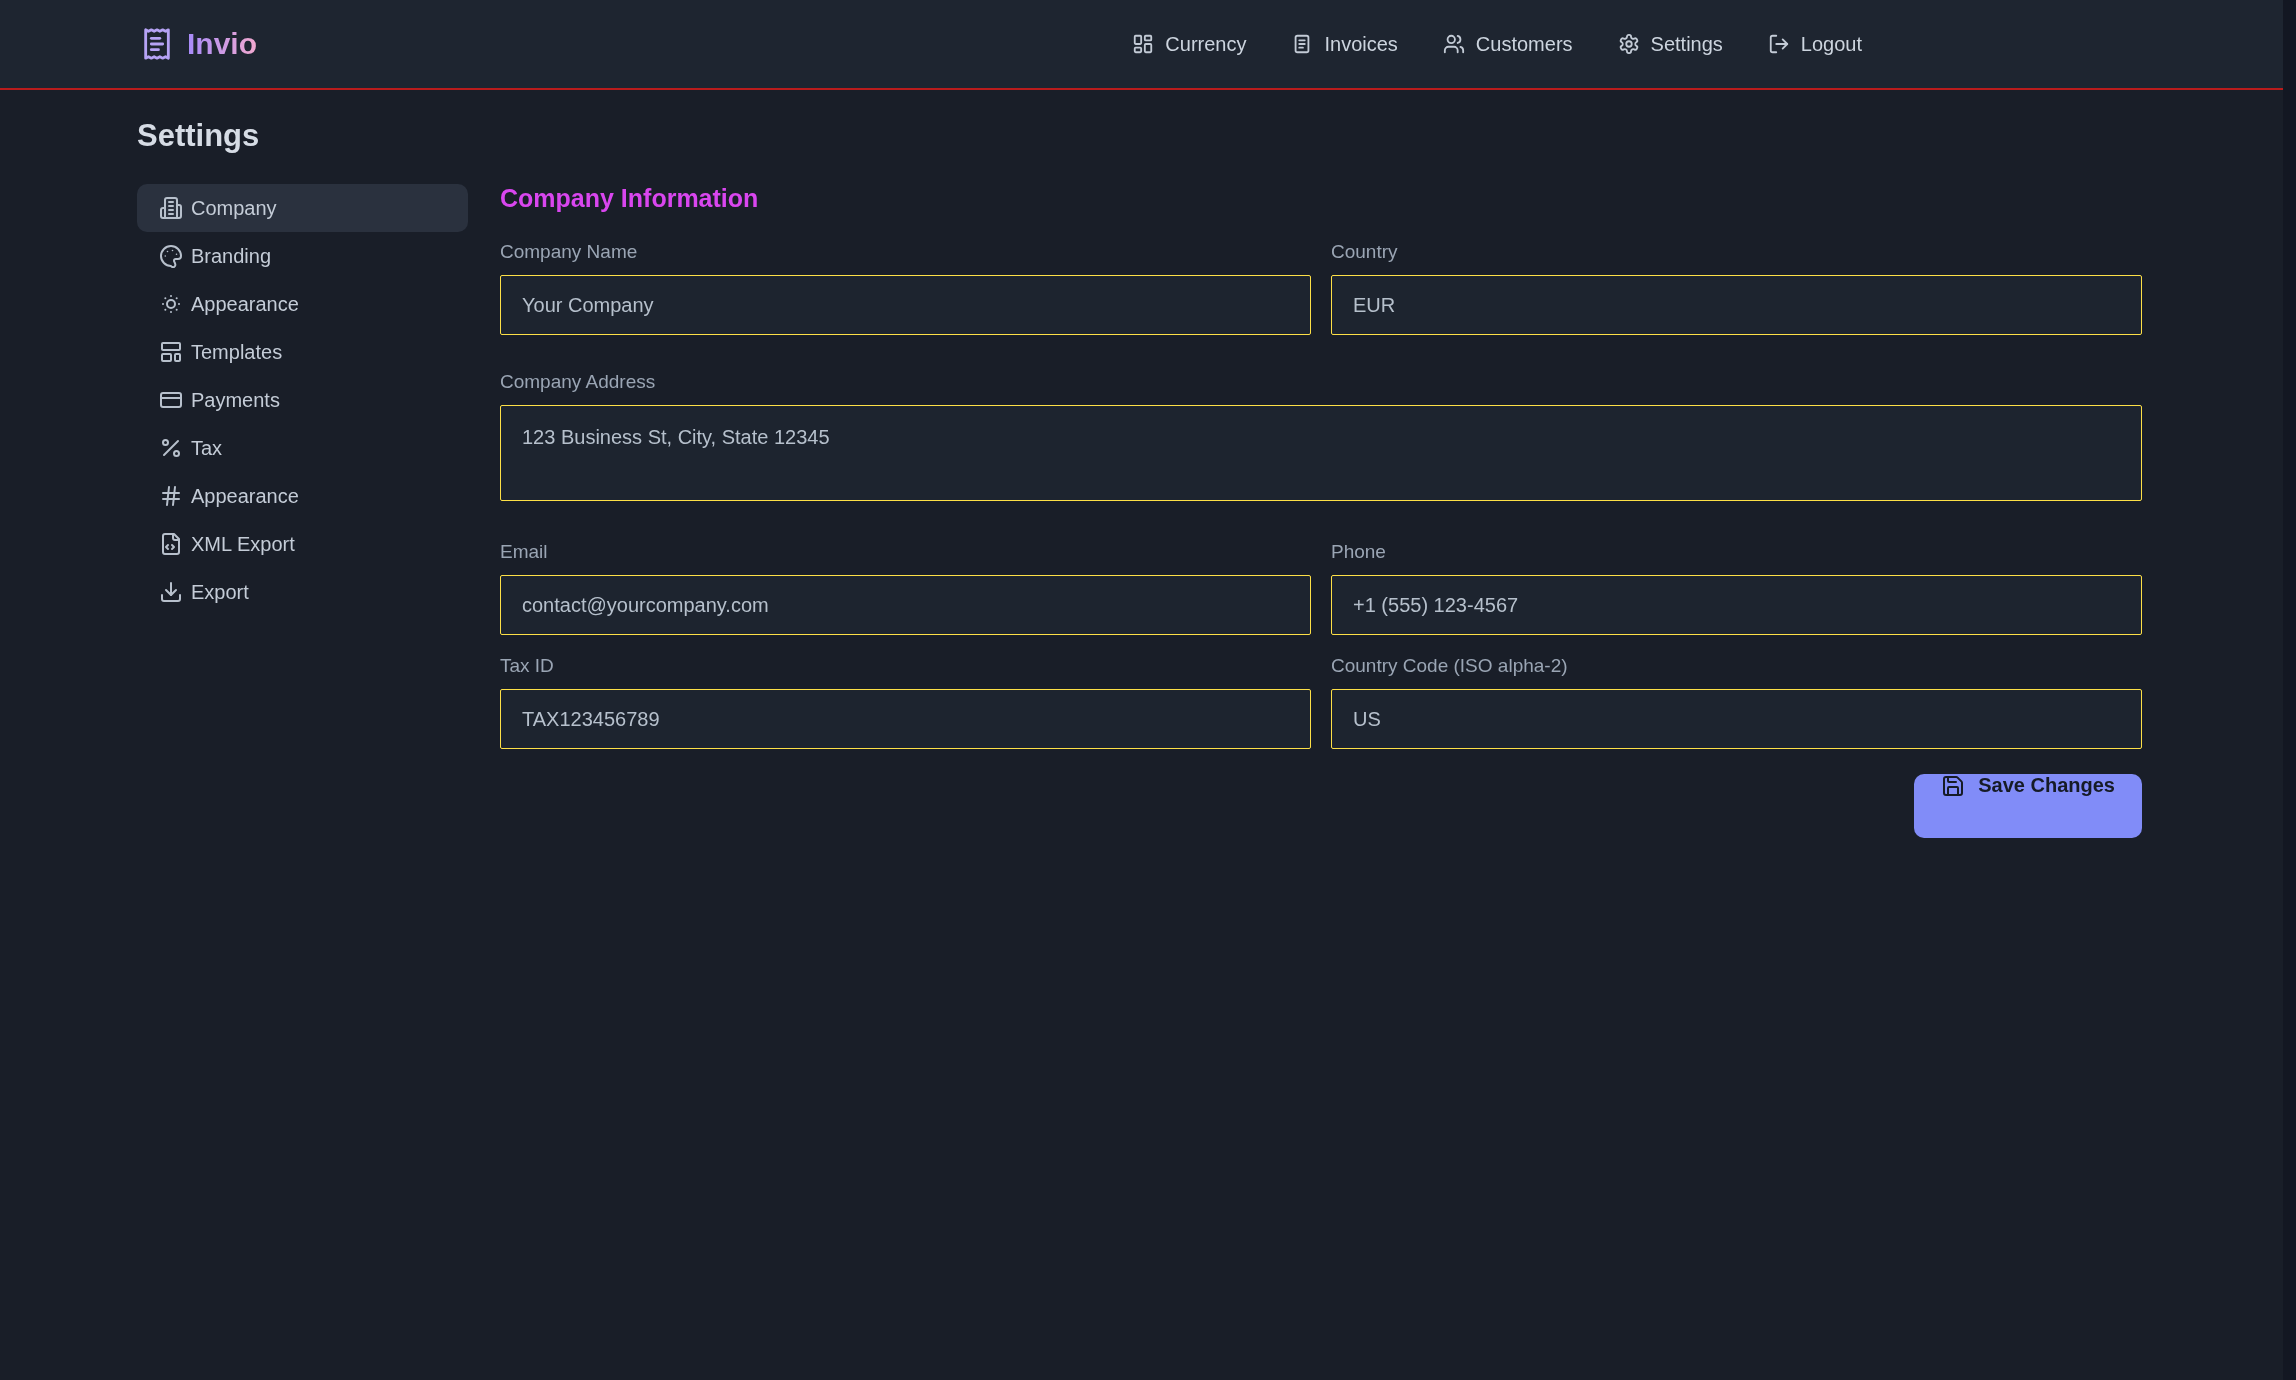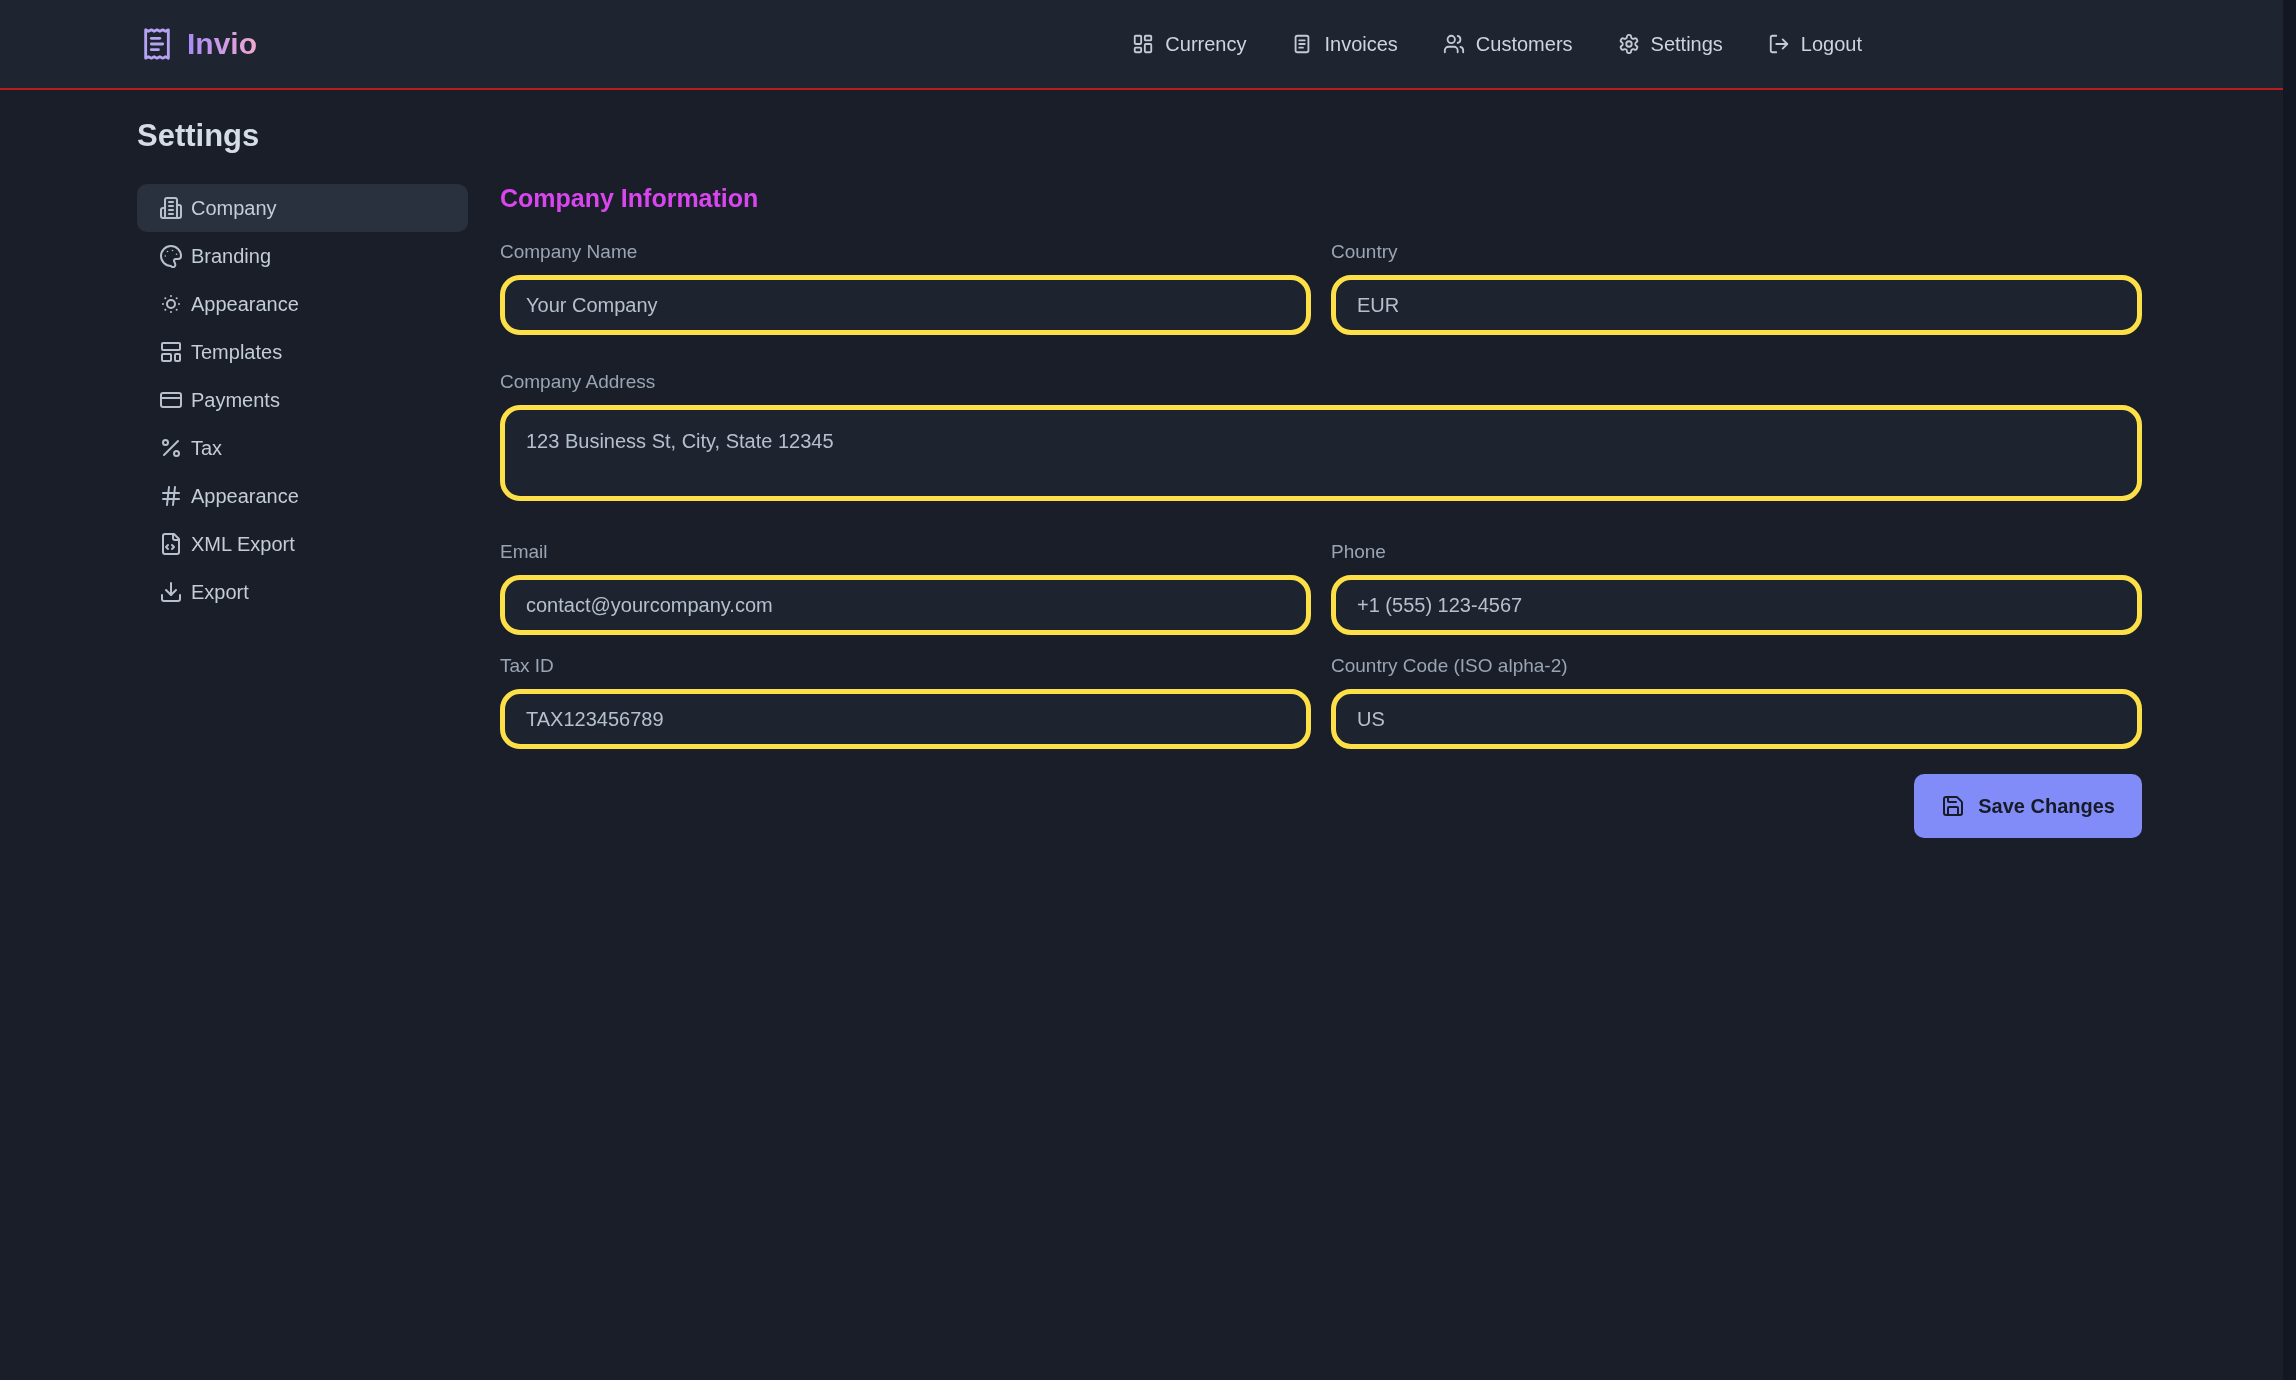--- a/index.html
+++ b/index.html
@@ -89,38 +89,37 @@
   .field label {
     display: block;
     font-size: 19px;
     color: #9aa5b4;
     margin-bottom: 12px;
   }
   .input {
     width: 100%;
     height: 60px;
     background: #1d242f;
-    border: 5px solid #fde047;
-    border-radius: 20px;
+    border: 1px solid #fde047;
+    border-radius: 2px;
     padding: 0 21px;
     font-size: 20px;
     font-family: "Liberation Sans", sans-serif;
     color: #b6c0cc;
     outline: none;
   }
   textarea.input {
     height: 96px;
     padding: 17px 21px;
     resize: none;
     line-height: 1.4;
   }
   .actions { display: flex; justify-content: flex-end; margin-top: 25px; }
   .save-button {
     display: flex;
-    align-items: center;
     gap: 13px;
     height: 64px;
     padding: 0 27px;
     background: #818cf8;
     color: #161b26;
     border: none;
     border-radius: 10px;
     font-size: 20px;
     font-weight: 600;
     font-family: "Liberation Sans", sans-serif;

